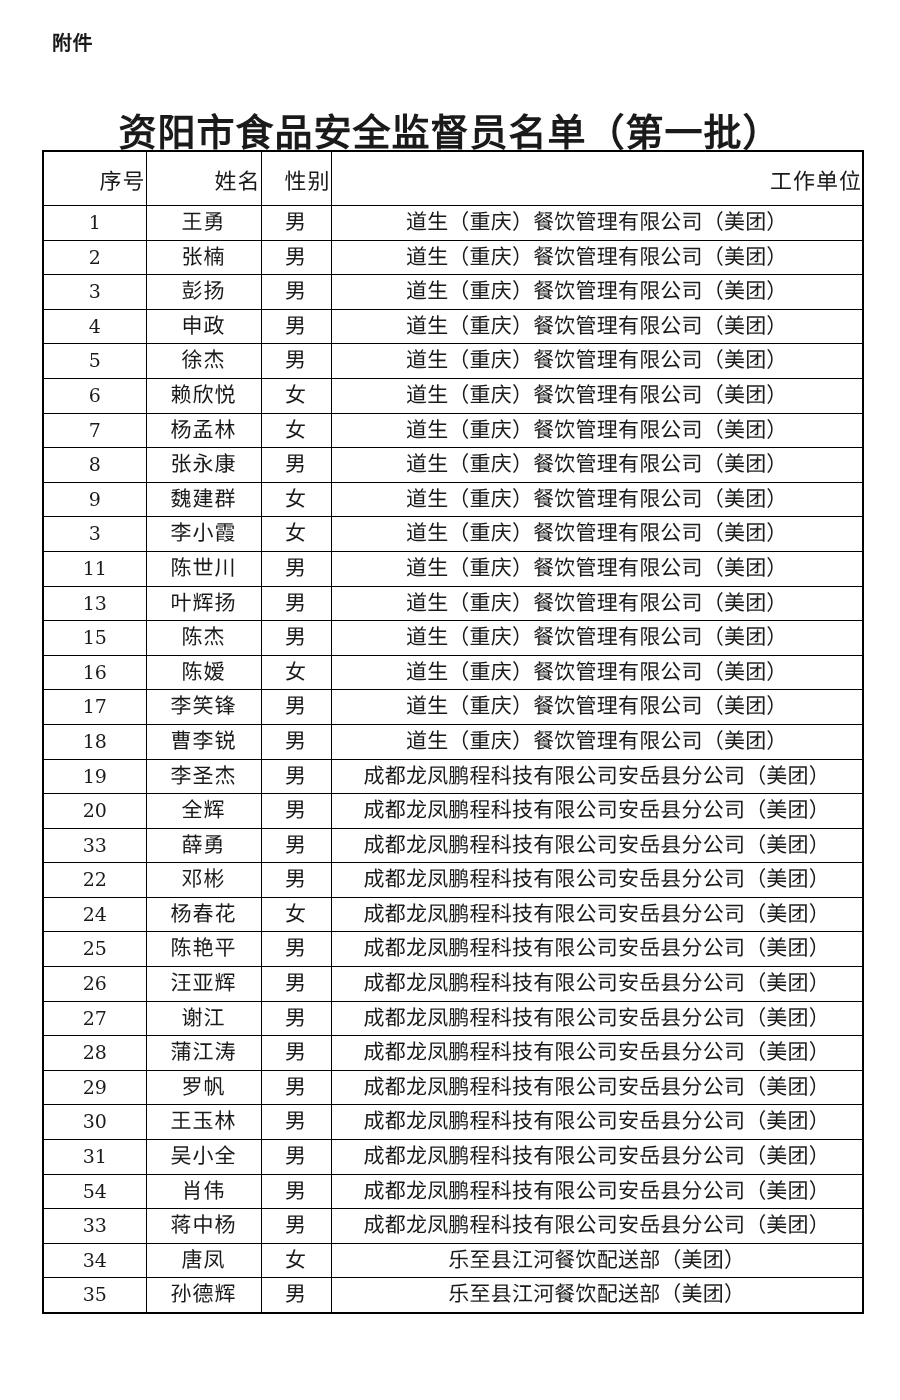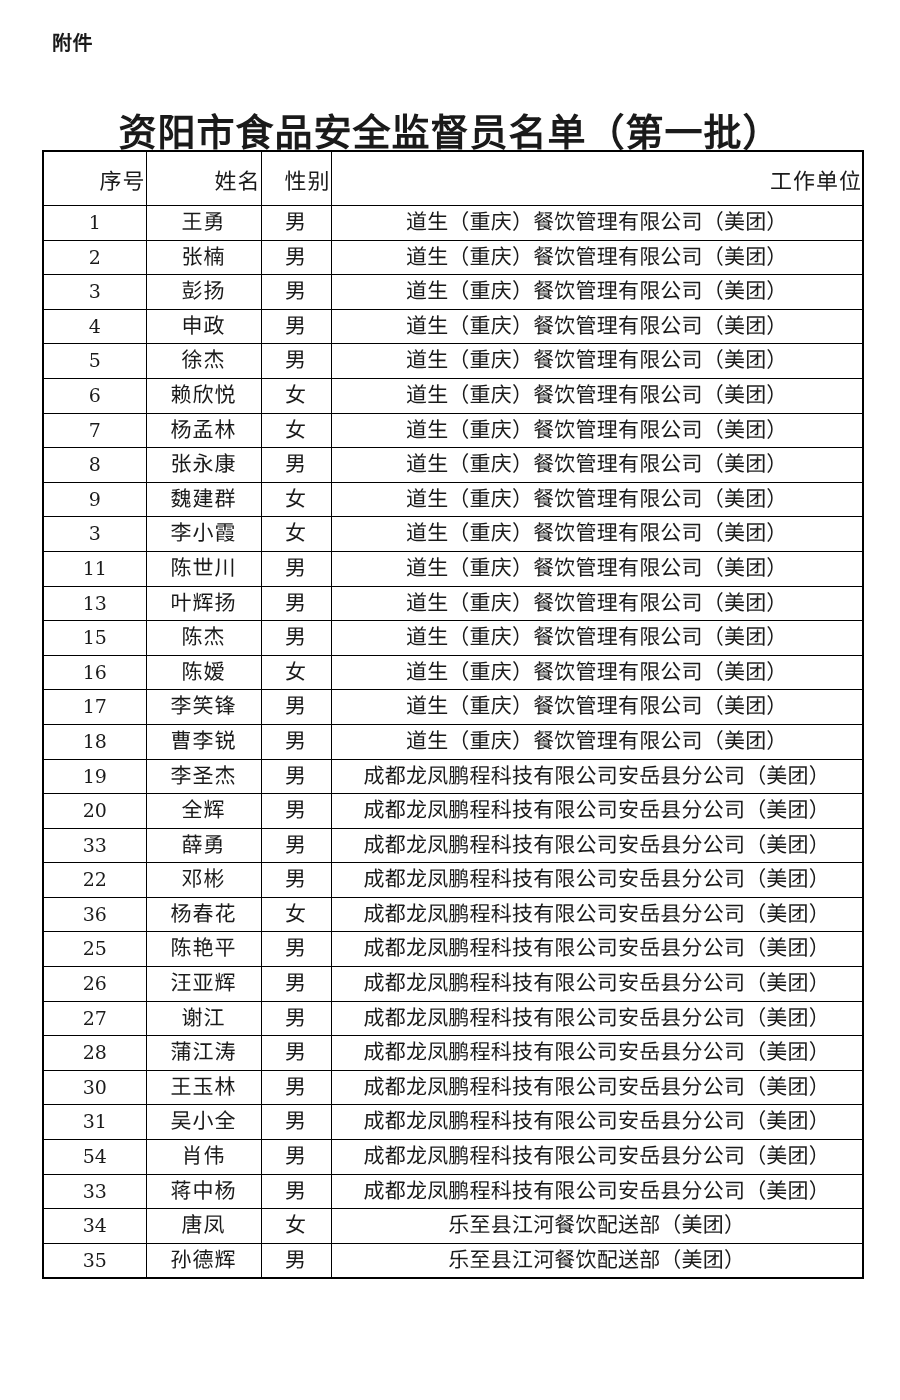--- a/index.html
+++ b/index.html
@@ -239,21 +239,21 @@
             <td class="sex">男</td>
             <td class="org">成都龙凤鹏程科技有限公司安岳县分公司（美团）</td>
           </tr>
           <tr>
             <td class="seq">22</td>
             <td class="name">邓彬</td>
             <td class="sex">男</td>
             <td class="org">成都龙凤鹏程科技有限公司安岳县分公司（美团）</td>
           </tr>
           <tr>
-            <td class="seq">36</td>
+            <td class="seq">24</td>
             <td class="name">杨春花</td>
             <td class="sex">女</td>
             <td class="org">成都龙凤鹏程科技有限公司安岳县分公司（美团）</td>
           </tr>
           <tr>
             <td class="seq">25</td>
             <td class="name">陈艳平</td>
             <td class="sex">男</td>
             <td class="org">成都龙凤鹏程科技有限公司安岳县分公司（美团）</td>
           </tr>
@@ -265,20 +265,26 @@
           </tr>
           <tr>
             <td class="seq">27</td>
             <td class="name">谢江</td>
             <td class="sex">男</td>
             <td class="org">成都龙凤鹏程科技有限公司安岳县分公司（美团）</td>
           </tr>
           <tr>
             <td class="seq">28</td>
             <td class="name">蒲江涛</td>
+            <td class="sex">男</td>
+            <td class="org">成都龙凤鹏程科技有限公司安岳县分公司（美团）</td>
+          </tr>
+          <tr>
+            <td class="seq">29</td>
+            <td class="name">罗帆</td>
             <td class="sex">男</td>
             <td class="org">成都龙凤鹏程科技有限公司安岳县分公司（美团）</td>
           </tr>
           <tr>
             <td class="seq">30</td>
             <td class="name">王玉林</td>
             <td class="sex">男</td>
             <td class="org">成都龙凤鹏程科技有限公司安岳县分公司（美团）</td>
           </tr>
           <tr>

